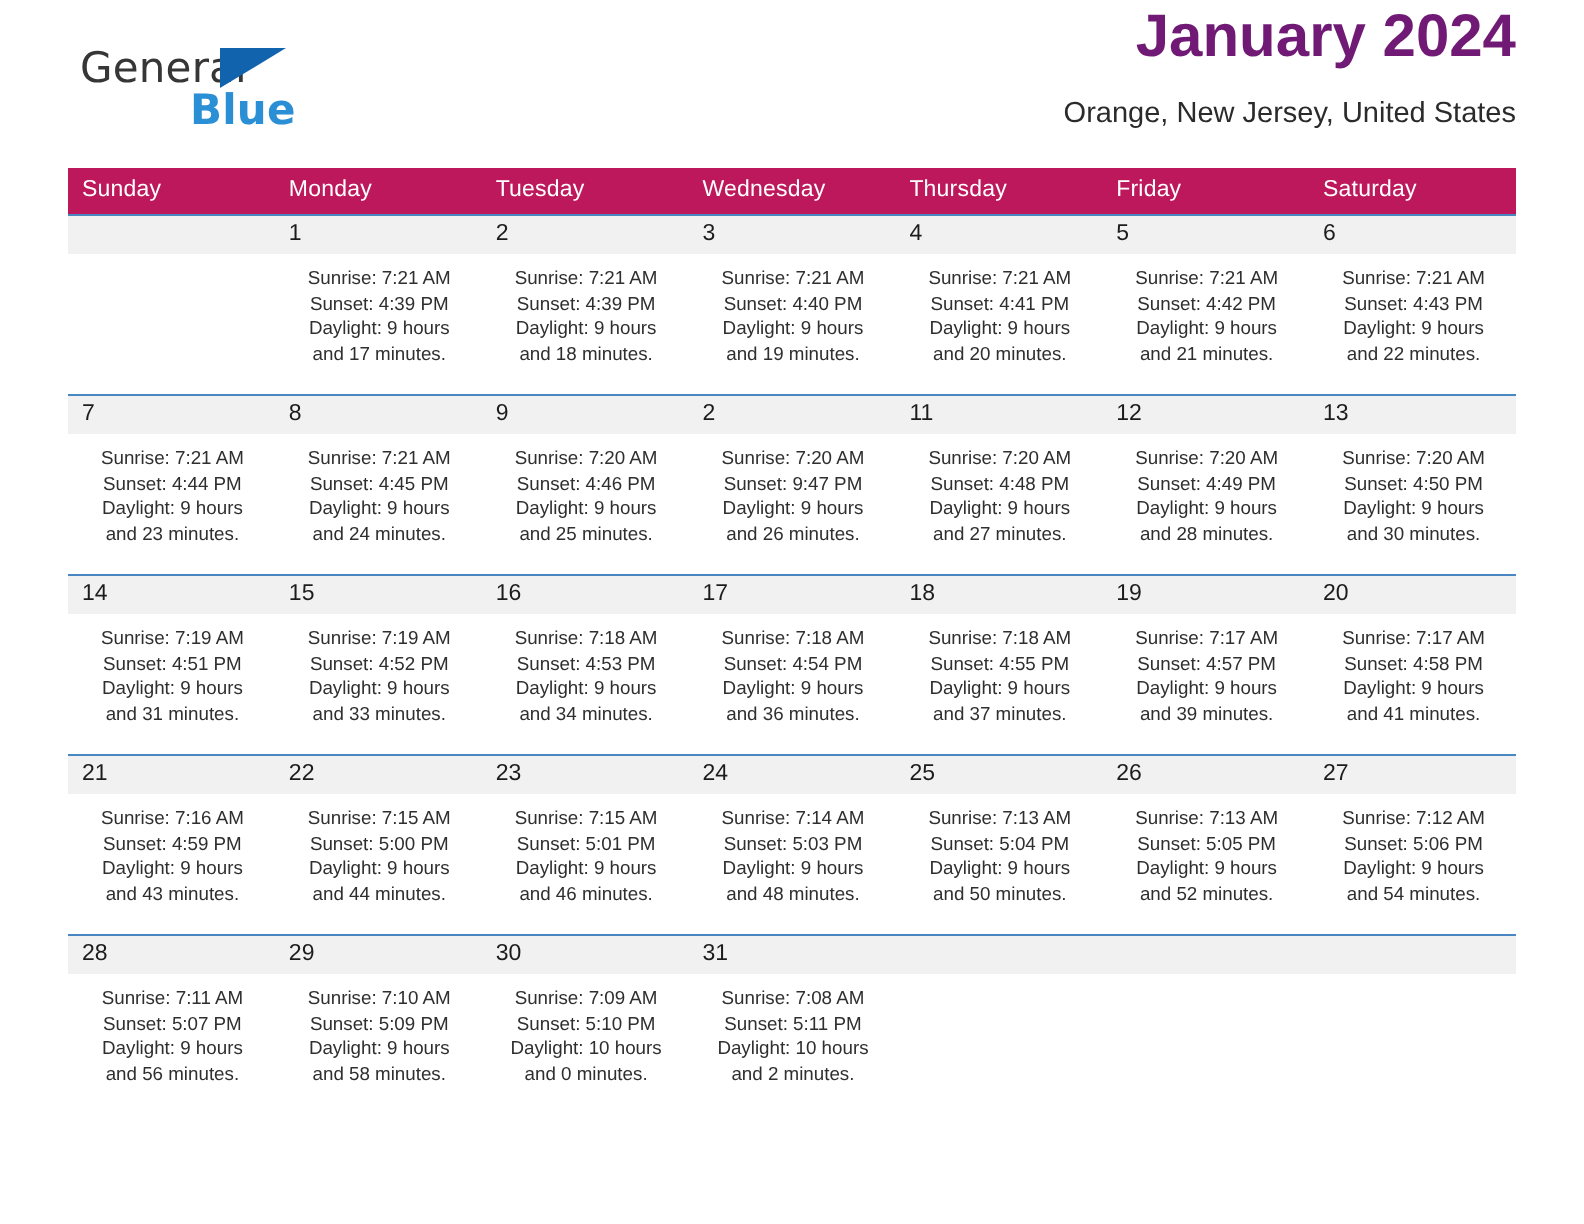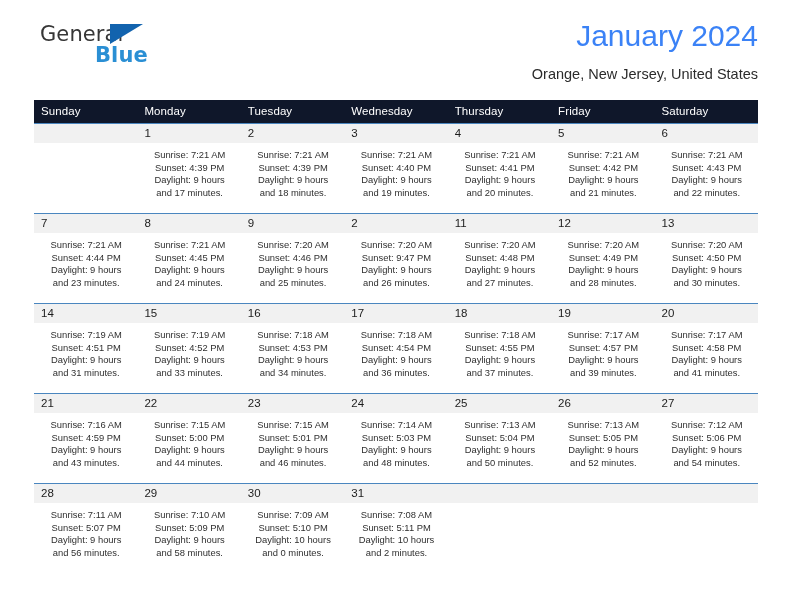--- a/index.html
+++ b/index.html
@@ -19,21 +19,21 @@
     width: 792px;
     height: 612px;
     box-sizing: border-box;
     padding: 0;
   }
 
   
   .header {
     position: relative;
     height: 84px;
-    margin: 0 34px 16px 34px;
+    margin: 0 34px 0 34px;
   }
   .logo {
     position: absolute;
     left: 6px;
     top: 22px;
     width: 200px;
     height: 50px;
   }
   .logo-general {
     position: absolute;
@@ -64,44 +64,43 @@
     font-weight: bold;
   }
   .title-block {
     position: absolute;
     right: 0;
     top: 0;
     text-align: right;
   }
   .cal-title {
     font-size: 30px;
-    color: #3b82f6;
+    color: #701a75;
     line-height: 1.25;
-    padding-top: 17px;
-    font-weight: normal;
+    font-weight: bold;
     margin: 0;
   }
   .cal-subtitle {
     font-size: 14.5px;
     color: #2b2b2b;
     margin: 0;
     padding-top: 11px;
     line-height: 1.2;
     text-align: center;
   }
 
   
   .calendar {
     margin: 0 34px;
     width: 724px;
     border-collapse: collapse;
     table-layout: fixed;
   }
   .calendar th {
-    background: #0f172a;
+    background: #be185d;
     color: #ffffff;
     font-size: 11.5px;
     font-weight: normal;
     text-align: left;
     padding: 5px 0 6px 7px;
     height: 11px;
     letter-spacing: 0.1px;
   }
   .calendar td {
     vertical-align: top;

